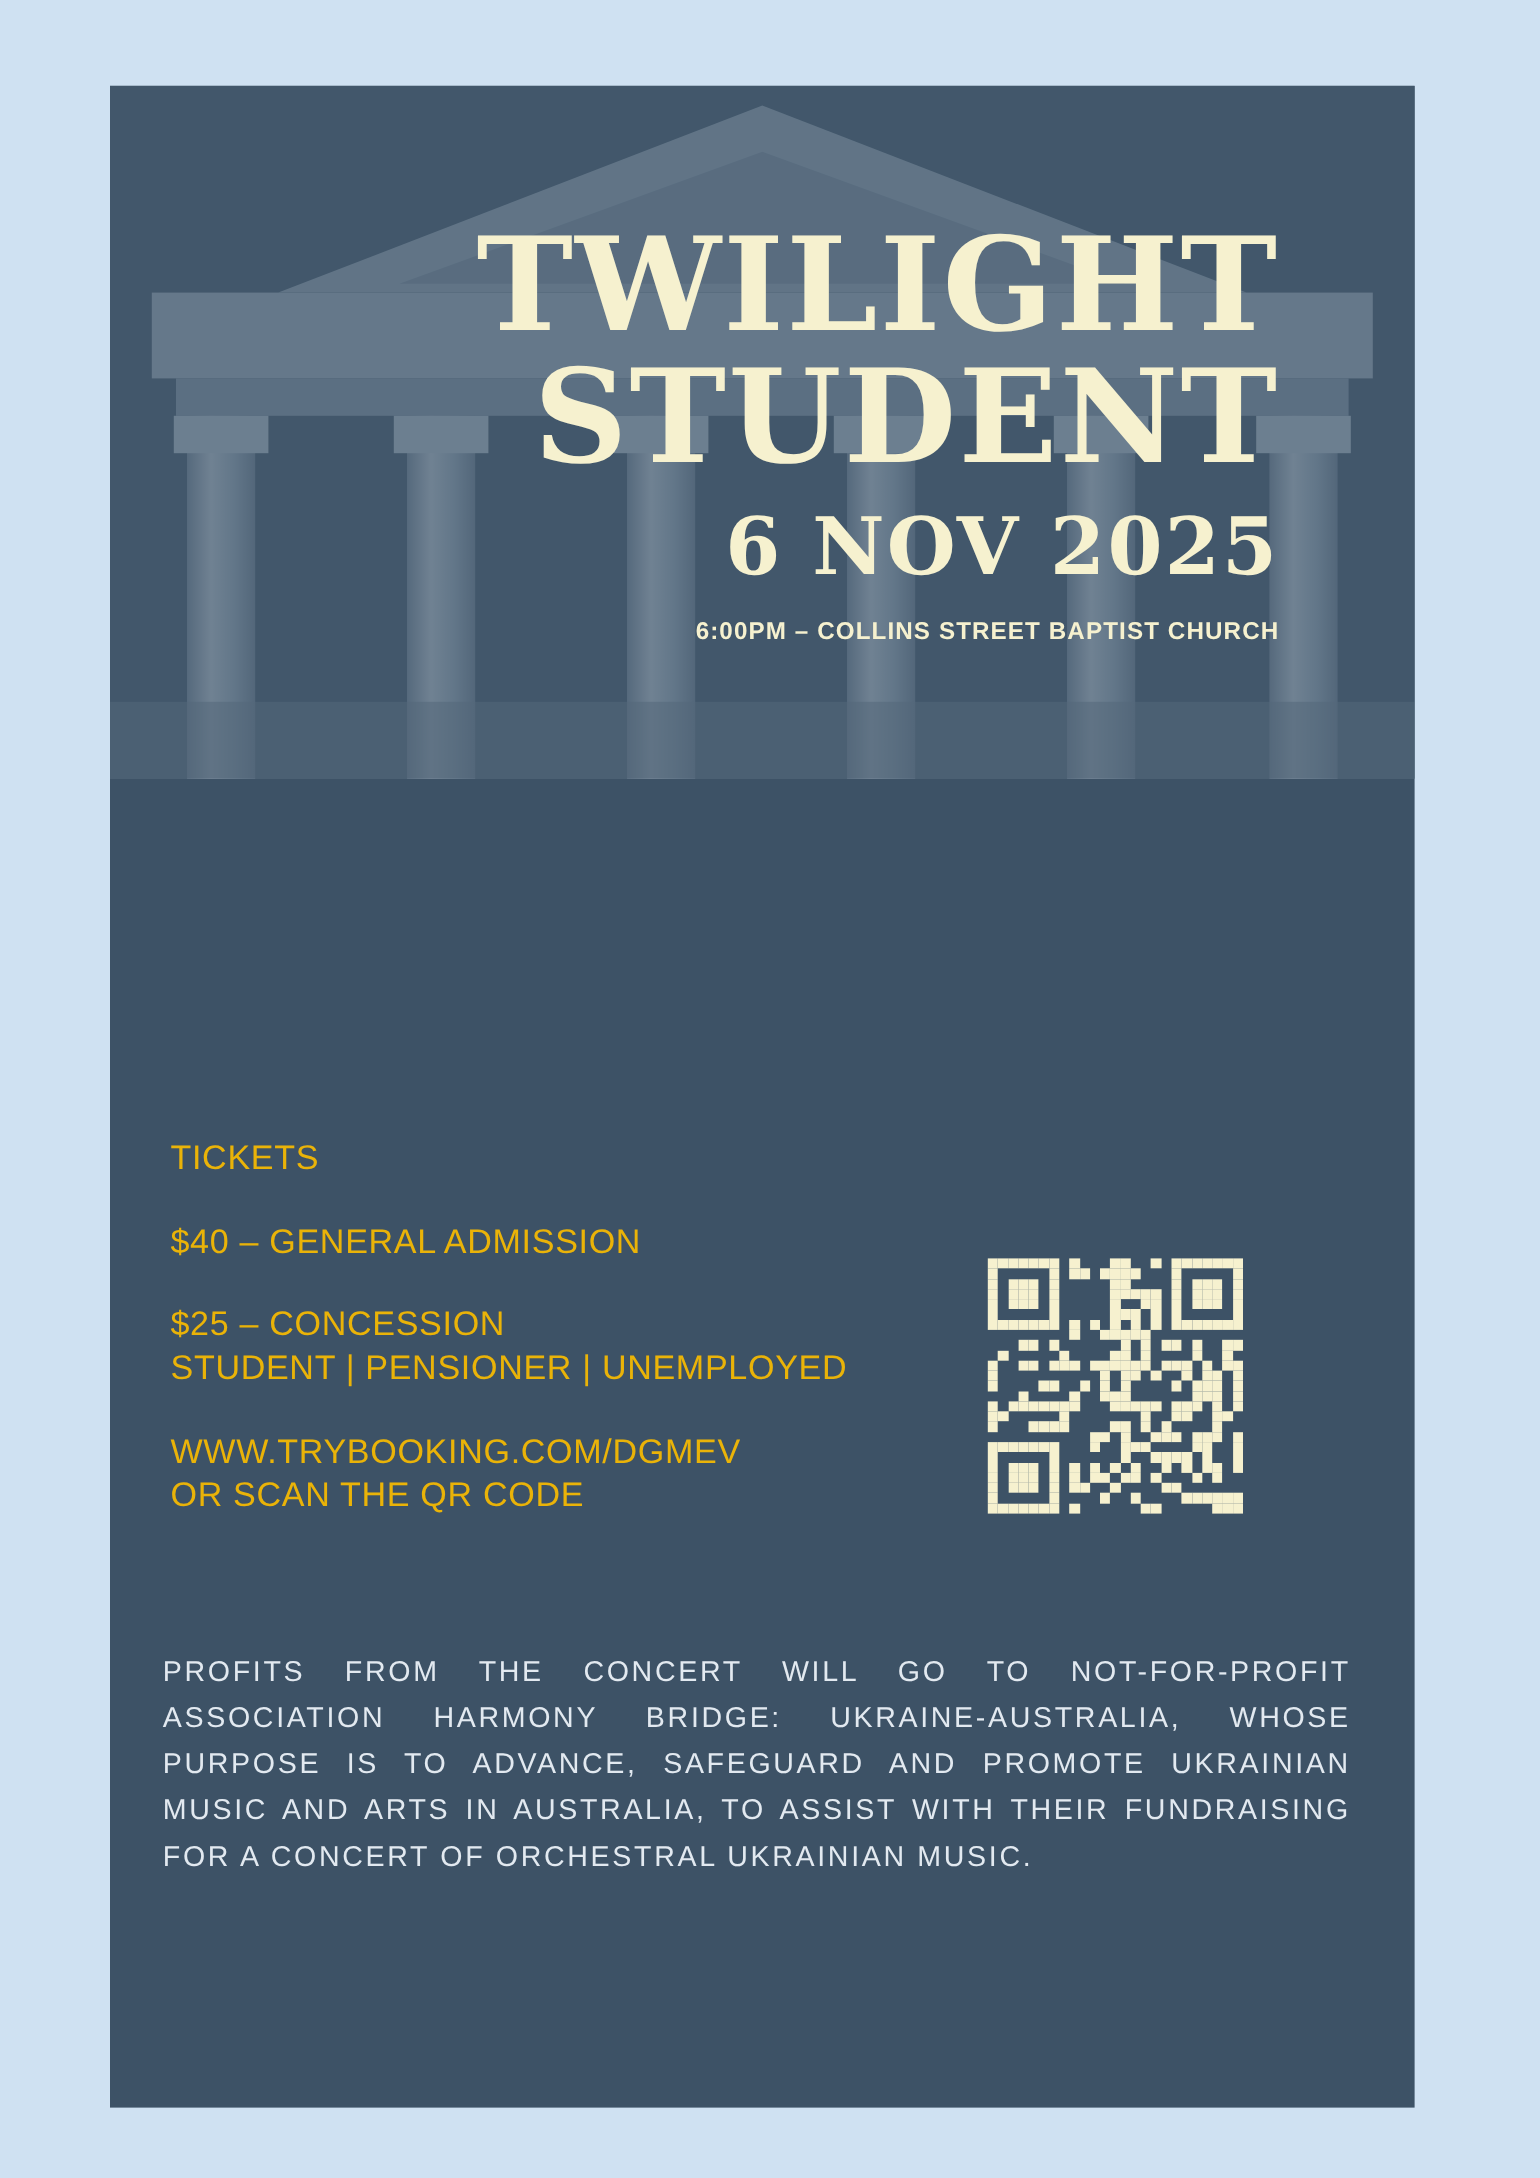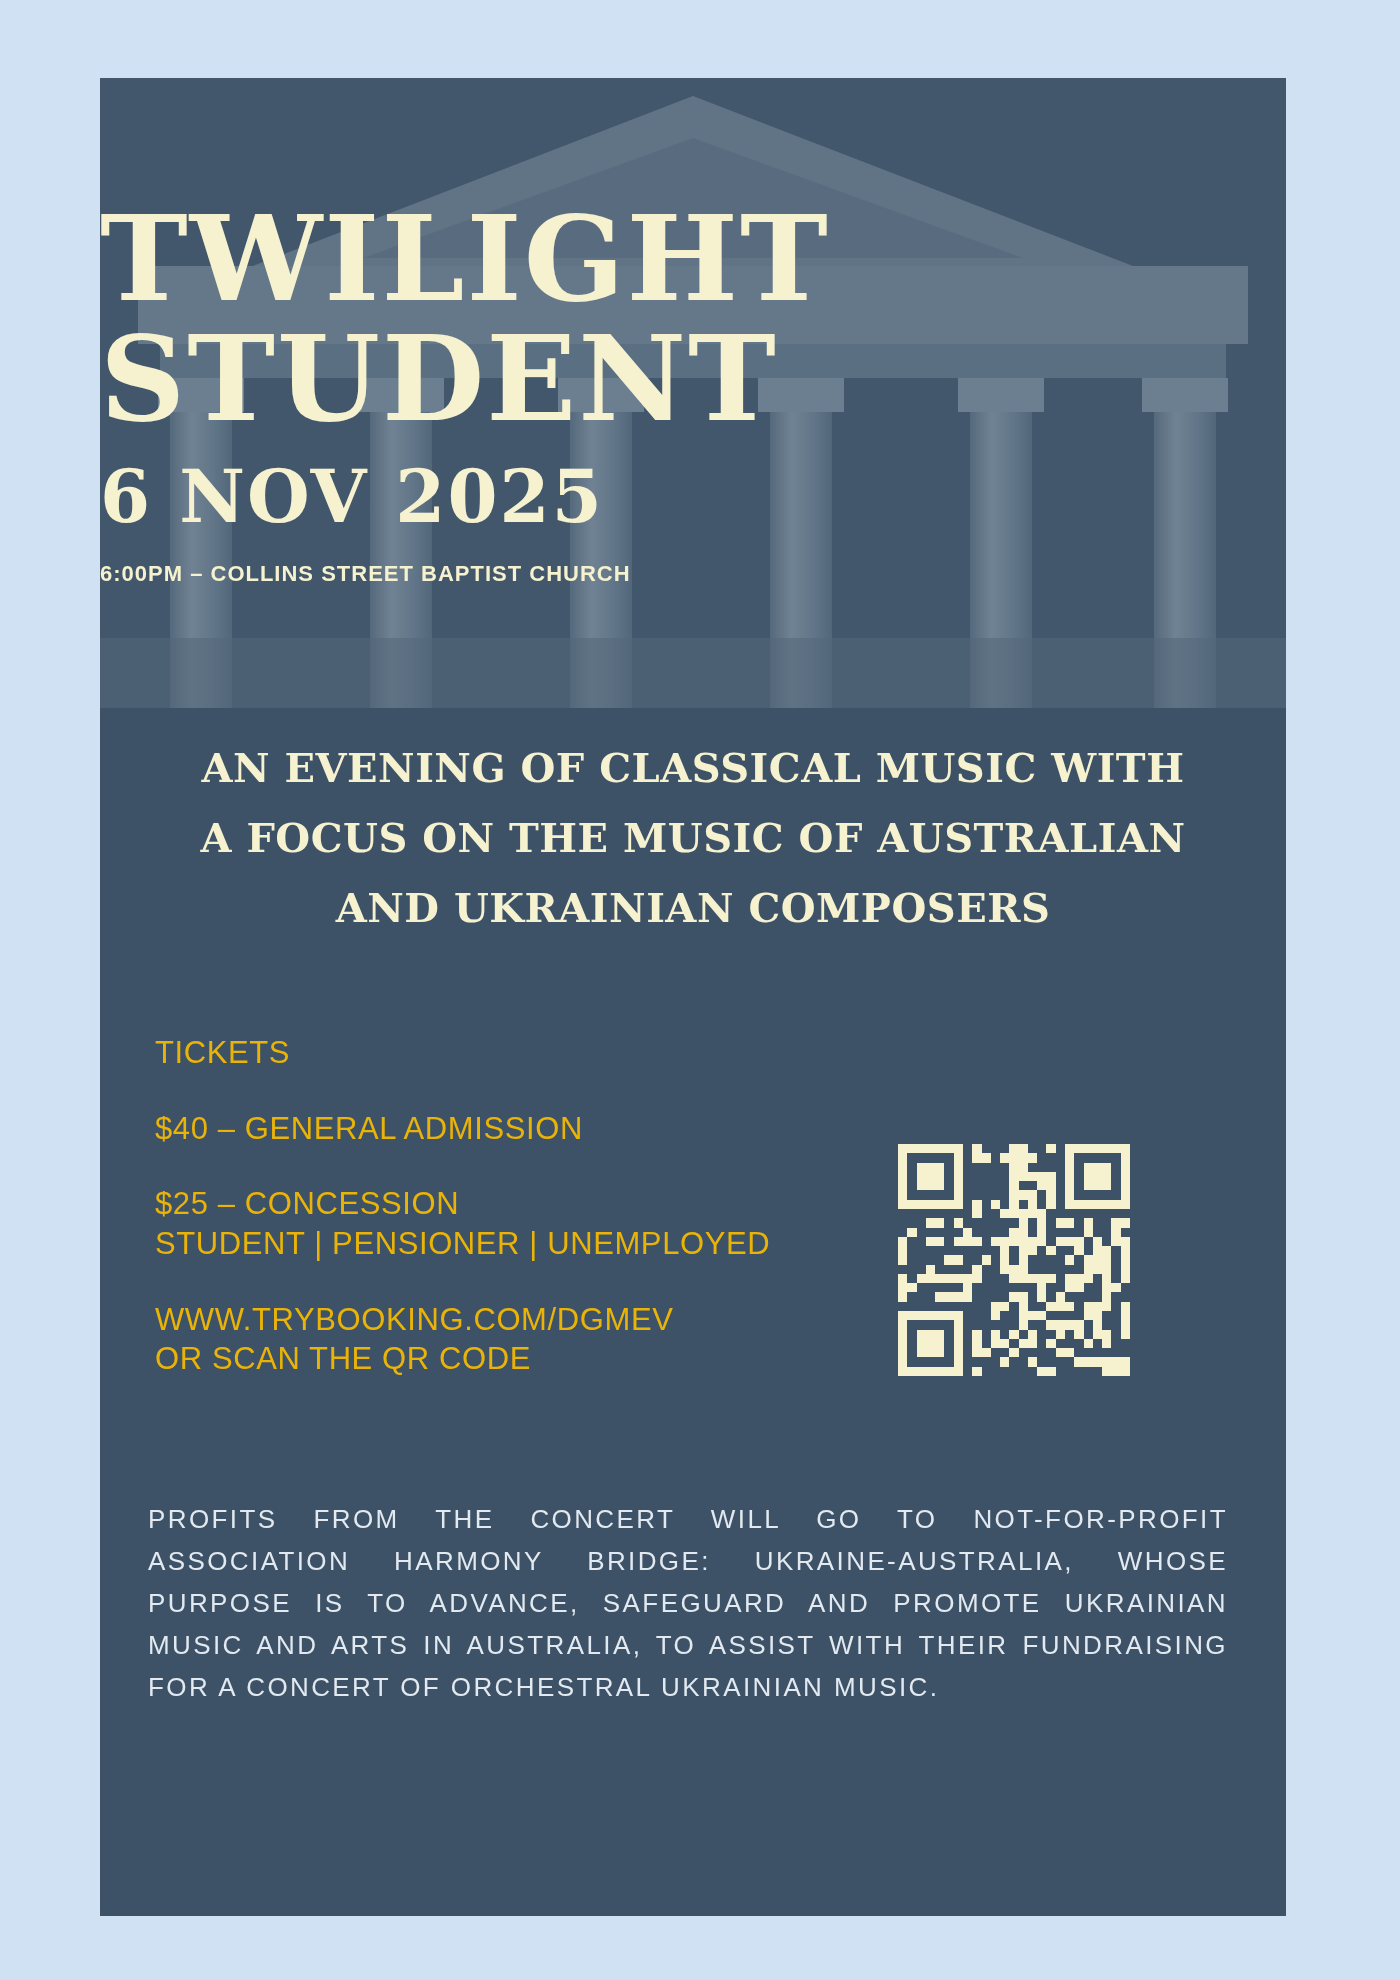--- a/index.html
+++ b/index.html
@@ -109,21 +109,21 @@
     position: absolute;
     left: 0; top: 0;
     width: 1186px; height: 630px;
     background: rgba(61,82,102,.62);
   }
 
   .hero-text {
     position: absolute;
     left: 0; top: 0;
     width: 1063px; height: 630px;
-    text-align: left;
+    text-align: right;
     color: #f6f1cf;
   }
   .title-1, .title-2 {
     font-family: "DejaVu Serif", serif;
     font-weight: bold;
     font-size: 118px;
     line-height: 1.0;
     letter-spacing: 2px;
   }
   .title-1 { margin-top: 122px; }
@@ -239,25 +239,20 @@
     </div>
 
     <div class="hero-text">
       <div class="title-1">TWILIGHT</div>
       <div class="title-2">STUDENT</div>
       <div class="date">6 NOV 2025</div>
       <div class="venue">6:00PM – COLLINS STREET BAPTIST CHURCH</div>
     </div>
   </div>
 
-  <div class="tagline">
-    <div>AN EVENING OF CLASSICAL MUSIC WITH</div>
-    <div>A FOCUS ON THE MUSIC OF AUSTRALIAN</div>
-    <div>AND UKRAINIAN COMPOSERS</div>
-  </div>
 
   <div class="tickets">
     <div class="blk">TICKETS</div>
     <div class="blk">$40 – GENERAL ADMISSION</div>
     <div class="blk">
       <div>$25 – CONCESSION</div>
       <div>STUDENT | PENSIONER | UNEMPLOYED</div>
     </div>
     <div class="blk">
       <div>WWW.TRYBOOKING.COM/DGMEV</div>

